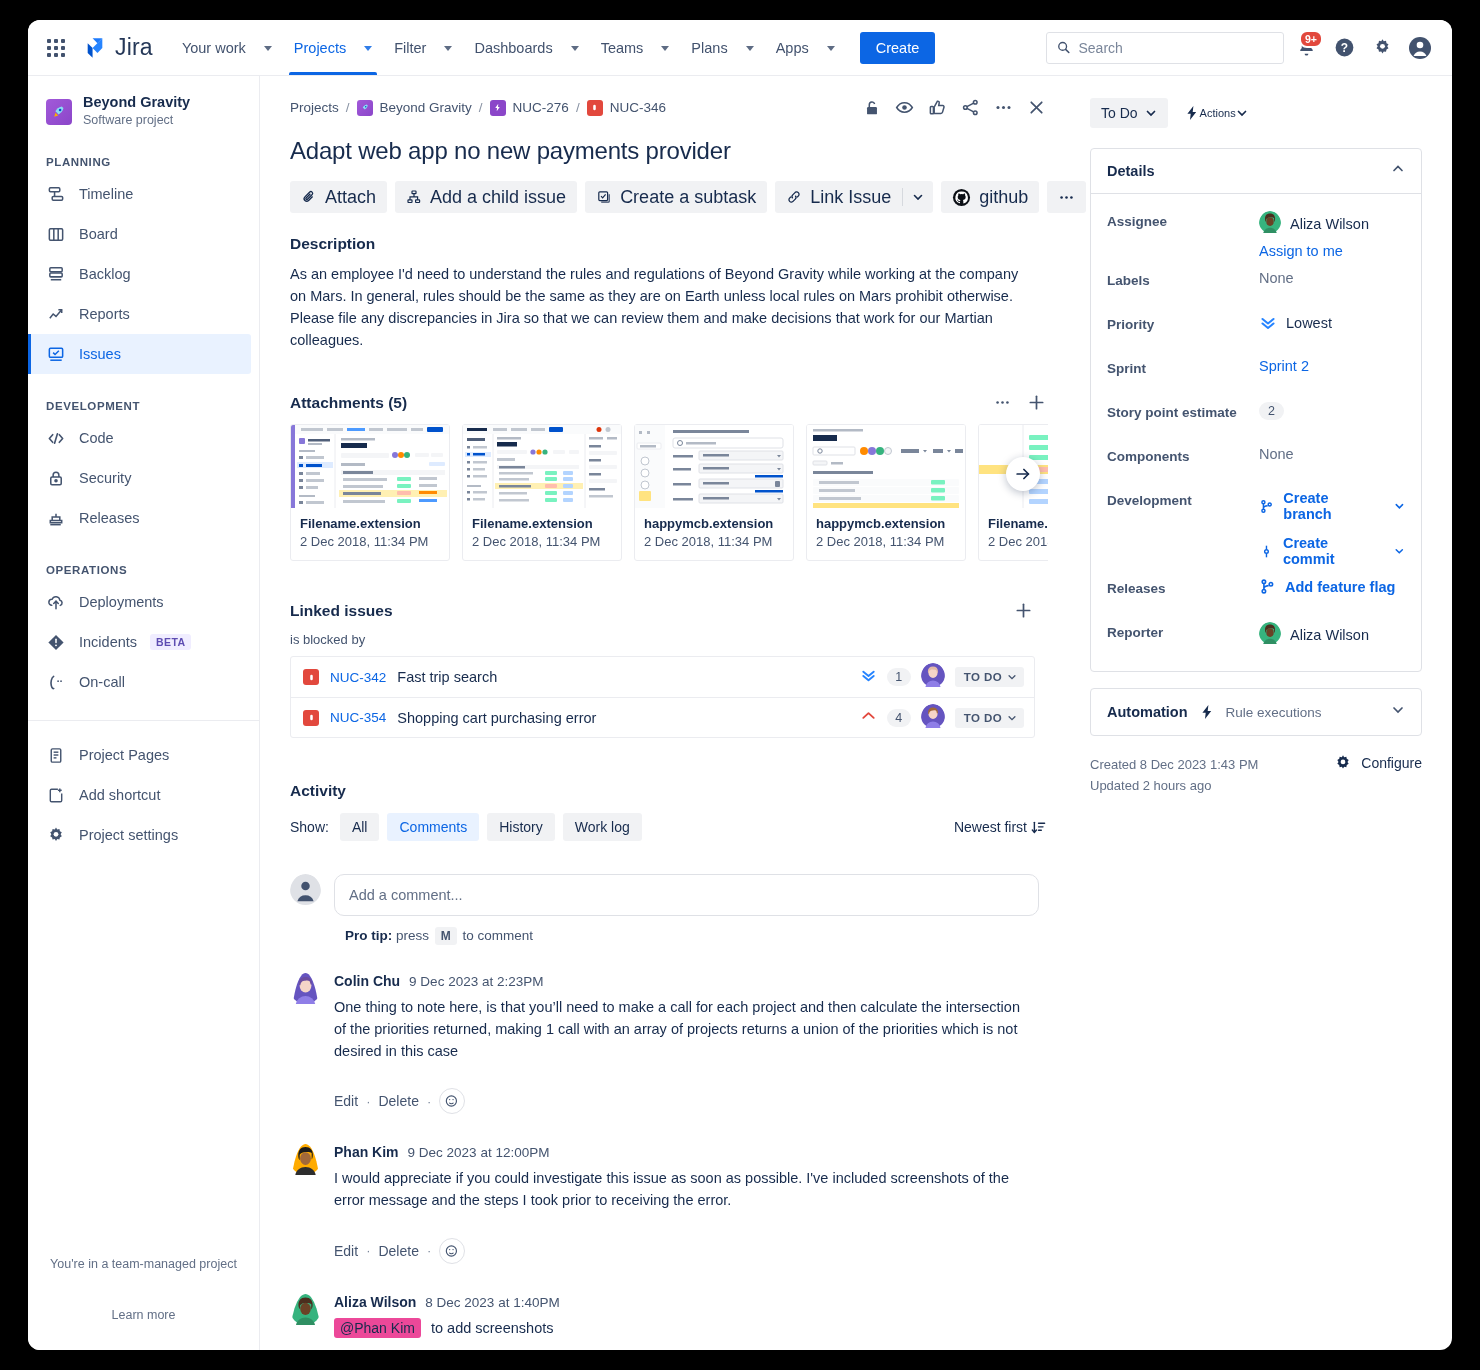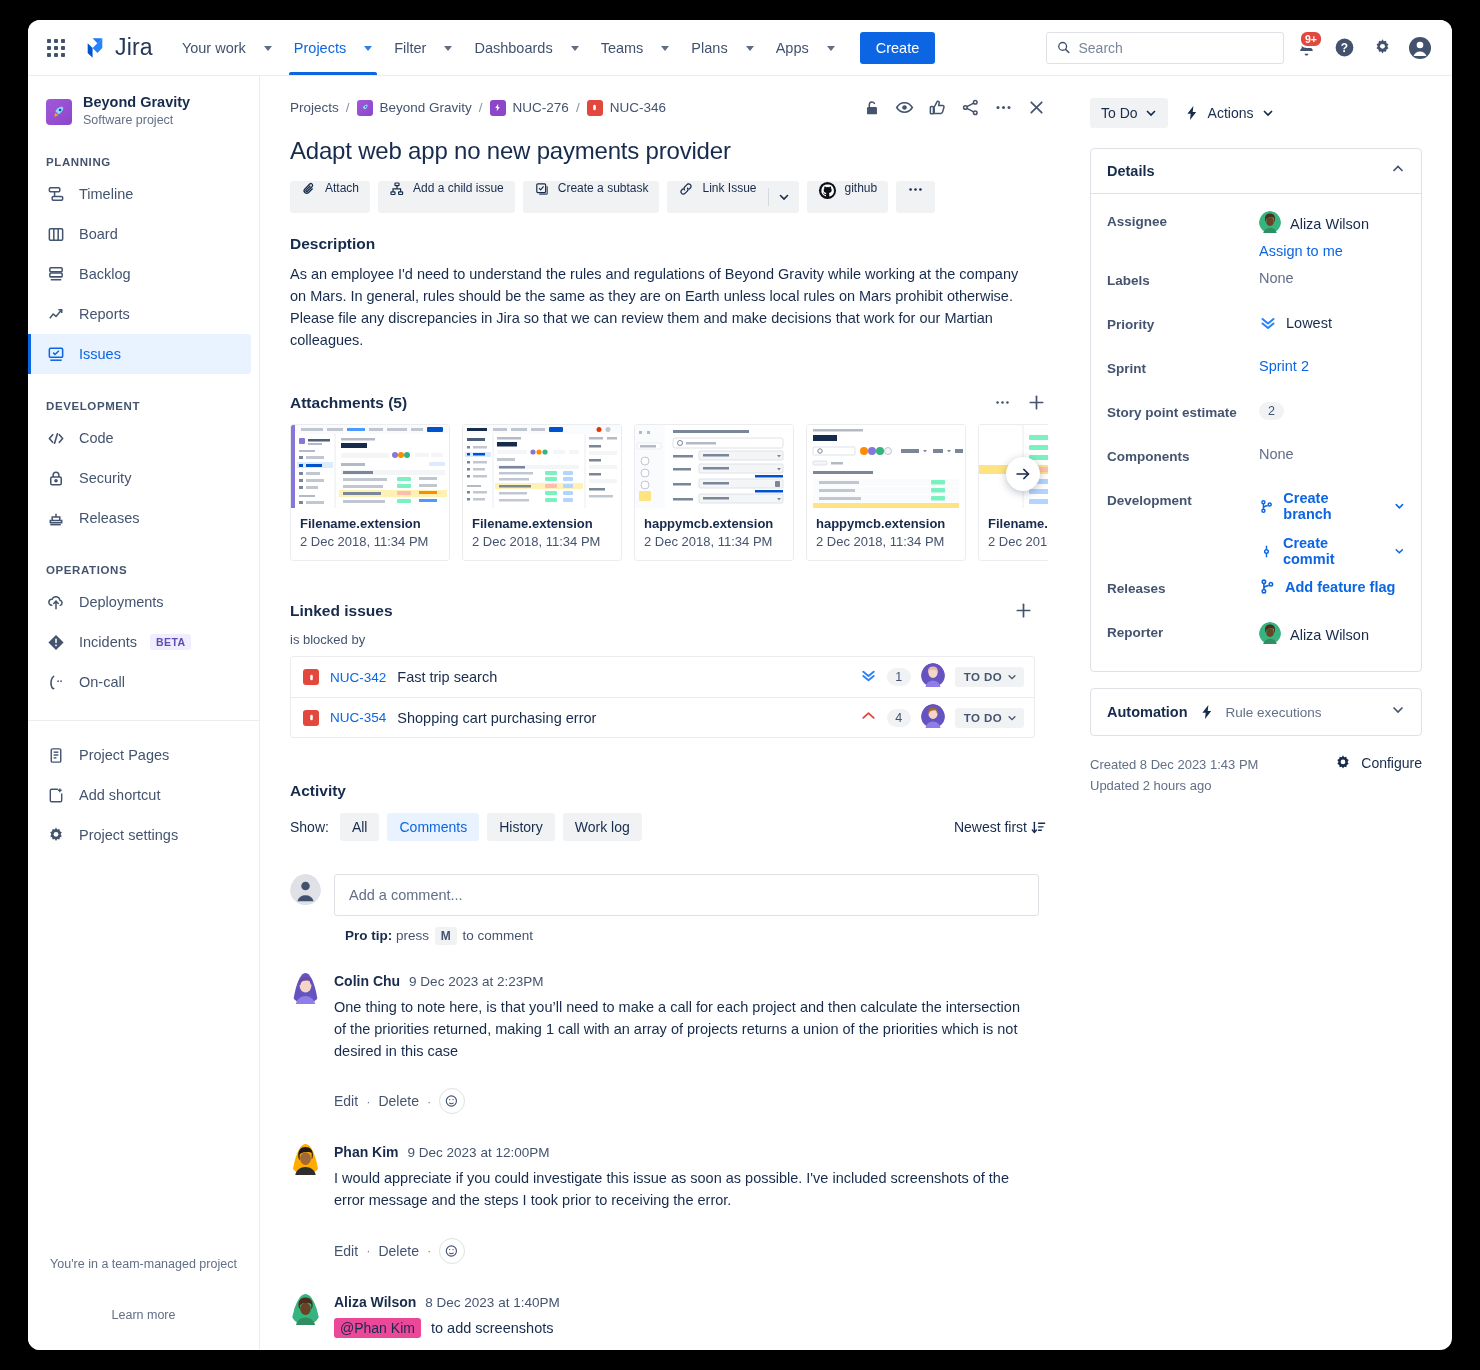--- a/index.html
+++ b/index.html
@@ -107,22 +107,22 @@
   .crumbs a { color: #44546f; text-decoration: none; cursor: pointer; }
   .crumbs .sep { color: #8993a4; }
   .chip-icon { width: 16px; height: 16px; border-radius: 3px; display: inline-flex; align-items: center; justify-content: center; flex: 0 0 16px; }
   .head-actions { margin-left: auto; display: flex; align-items: center; gap: 14px; }
   .head-actions .ha { cursor: pointer; display: flex; align-items: center; }
 
   .issue-title { font-size: 24px; font-weight: 500; color: #172b4d; margin: 20px 0 0; letter-spacing: -.2px; }
 
   .act-row { display: flex; align-items: center; gap: 8px; margin-top: 16px; flex-wrap: nowrap; }
   .act-btn {
-    display: flex; align-items: flex-start; gap: 8px; height: 32px; padding: 0 11px;
-    background: #f1f2f4; border: none; border-radius: 3px; font-size: 12px; color: #172b4d;
+    display: flex; align-items: center; gap: 8px; height: 32px; padding: 0 11px;
+    background: #f1f2f4; border: none; border-radius: 3px; font-size: 18px; color: #172b4d;
     cursor: pointer; font-family: "Liberation Sans", sans-serif; white-space: nowrap;
   }
   .split { display: flex; align-items: center; background: #f1f2f4; border-radius: 3px; height: 32px; }
   .split .act-btn { background: transparent; }
   .split .divider { width: 1px; height: 18px; background: #d6d9de; }
   .split .chev { padding: 0 9px; display: flex; align-items: center; cursor: pointer; }
 
   .sect-title { font-size: 15.5px; font-weight: 600; color: #172b4d; }
   .desc { margin-top: 22px; }
   .desc p { font-size: 14.5px; color: #172b4d; line-height: 1.52; margin-top: 10px; max-width: 745px; }
@@ -158,21 +158,21 @@
 
   .activity { margin-top: 44px; }
   .show-row { display: flex; align-items: center; gap: 8px; margin-top: 13px; }
   .show-label { font-size: 14px; color: #172b4d; margin-right: 3px; }
   .pill { background: #f1f2f4; color: #172b4d; font-size: 14px; border-radius: 3px; padding: 6px 12px; cursor: pointer; }
   .pill.sel { background: #e9f2ff; color: #0c66e4; }
   .sort { margin-left: auto; display: flex; align-items: center; gap: 4px; font-size: 14px; color: #172b4d; cursor: pointer; }
 
   .comment-box-row { display: flex; gap: 13px; margin-top: 33px; align-items: flex-start; }
   .comment-input {
-    flex: 1; max-width: 705px; height: 42px; border: 1px solid #dfe1e6; border-radius: 3px;
+    flex: 1; max-width: 705px; height: 42px; border: 1px solid #dfe1e6; border-radius: 10px;
     display: flex; align-items: center; padding: 0 14px; background: #fff;
   }
   .comment-input input { border: none; outline: none; font-size: 14.5px; color: #172b4d; width: 100%; font-family: "Liberation Sans", sans-serif; }
   .comment-input input::placeholder { color: #626f86; }
   .protip { font-size: 13.5px; color: #44546f; margin: 12px 0 0 55px; }
   .protip b { color: #172b4d; }
   .kbd { background: #f1f2f4; border-radius: 3px; padding: 2px 6px; font-size: 12px; font-weight: 600; color: #44546f; margin: 0 2px; }
 
   .cmt { display: flex; gap: 13px; margin-top: 30px; }
   .cmt-body { flex: 1; min-width: 0; }
@@ -183,21 +183,21 @@
   .mention { background: #ec4899; color: #172b4d; border-radius: 3px; padding: 2px 6px; font-size: 14px; }
   .cmt-actions { display: flex; align-items: center; gap: 8px; margin-top: 26px; }
   .cmt-actions a { font-size: 14px; color: #44546f; text-decoration: none; cursor: pointer; }
   .cmt-actions .dot { color: #7a869a; font-size: 13px; }
   .emoji-btn { width: 26px; height: 26px; border: 1px solid #dfe1e6; border-radius: 50%; display: flex; align-items: center; justify-content: center; cursor: pointer; }
 
   
   .rpanel { width: 380px; flex: 0 0 380px; padding: 22px 30px 0 18px; }
   .rtop { display: flex; align-items: center; gap: 16px; }
   .todo-btn { background: #f1f2f4; color: #172b4d; font-size: 14px; font-weight: 500; padding: 7px 11px; border-radius: 3px; display: flex; align-items: center; gap: 7px; cursor: pointer; }
-  .actions-btn { display: flex; align-items: center; gap: 8px; font-size: 14px; color: #172b4d; font-weight: 500; cursor: pointer; }
+  .actions-btn { display: flex; align-items: center; font-size: 11px; color: #172b4d; font-weight: 500; cursor: pointer; }
   .card { border: 1px solid #dfe1e6; border-radius: 4px; margin-top: 20px; }
   .card-head { display: flex; align-items: center; padding: 13px 16px; border-bottom: 1px solid #dfe1e6; cursor: pointer; }
   .card-head .t { font-size: 14.5px; font-weight: 700; color: #172b4d; }
   .card-head .chevup { margin-left: auto; }
   .fields { padding: 6px 16px 16px; }
   .frow { display: flex; align-items: flex-start; min-height: 44px; padding-top: 11px; }
   .flabel { width: 152px; flex: 0 0 152px; font-size: 13.5px; font-weight: 700; color: #44546f; padding-top: 3px; }
   .fval { font-size: 14.5px; color: #172b4d; display: flex; flex-direction: column; gap: 7px; }
   .fval .inline { display: flex; align-items: center; gap: 9px; }
   .fnone { color: #626f86; }

